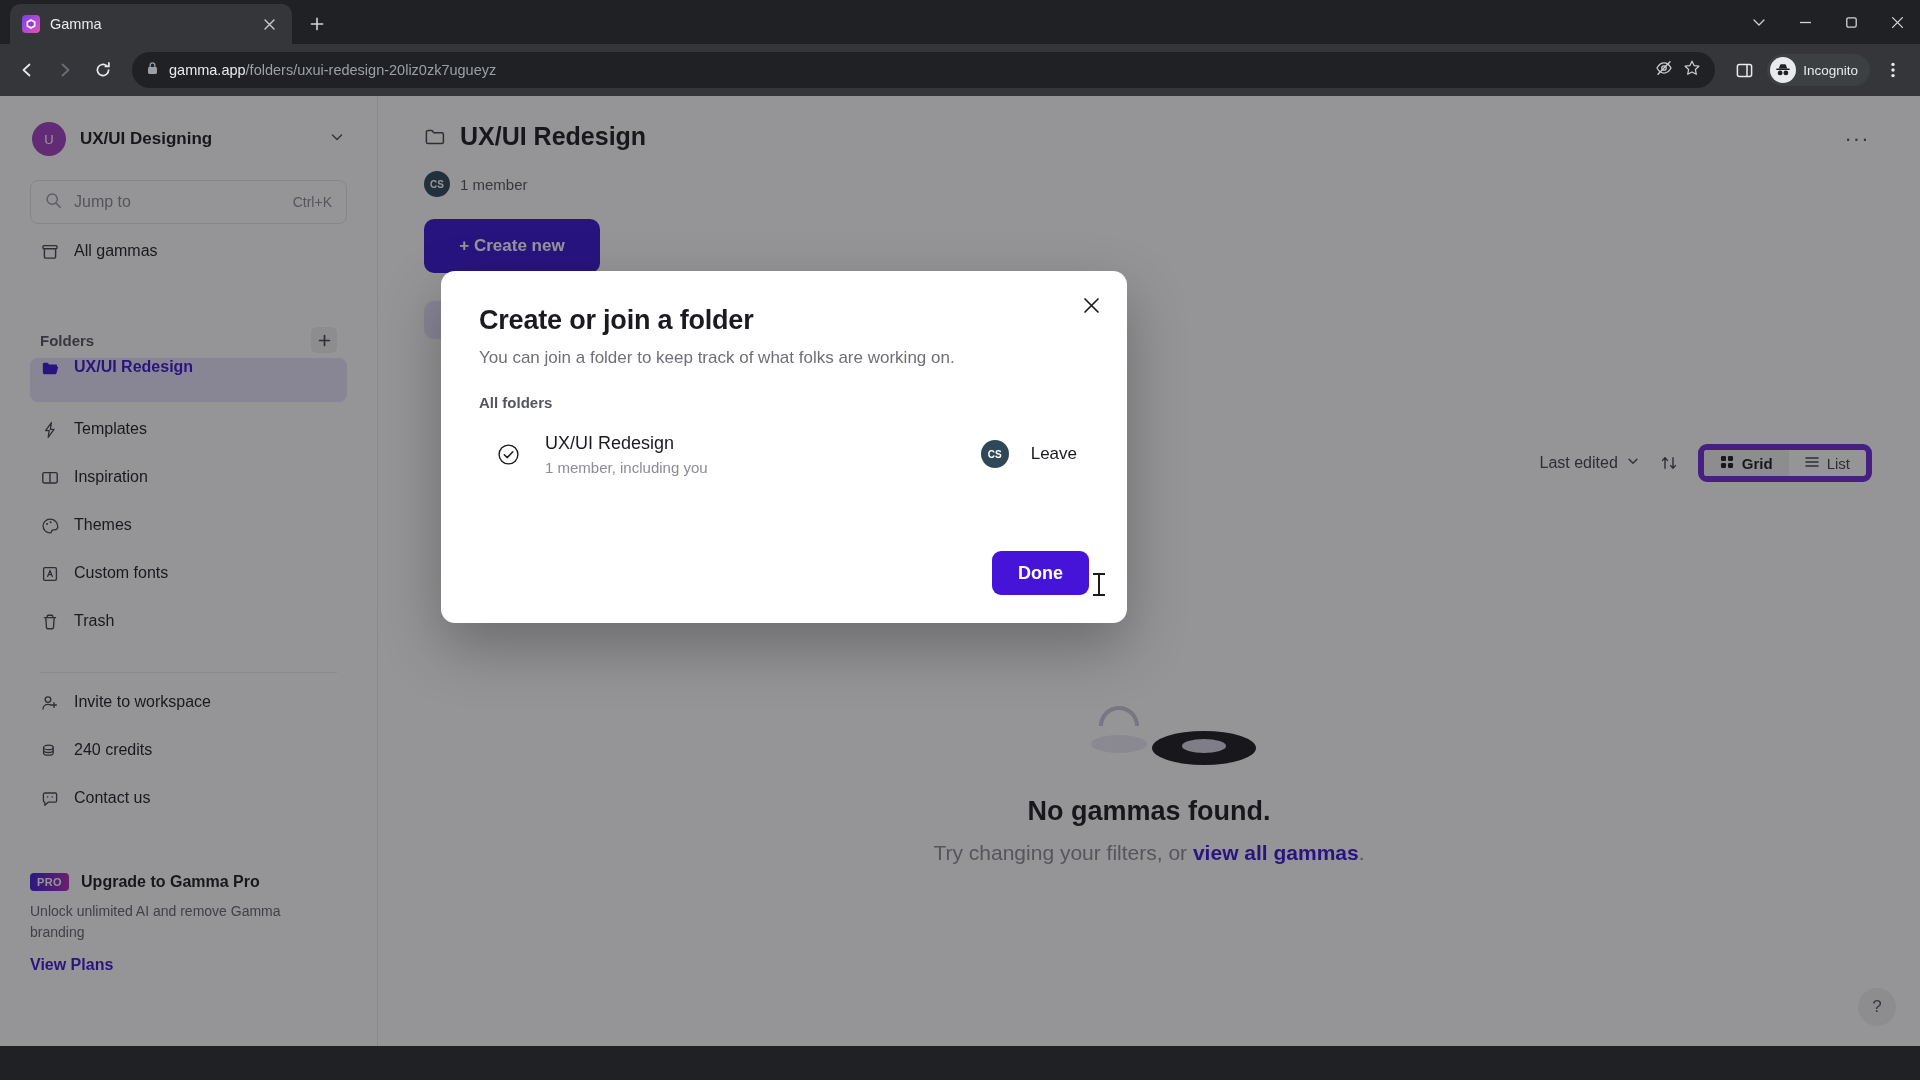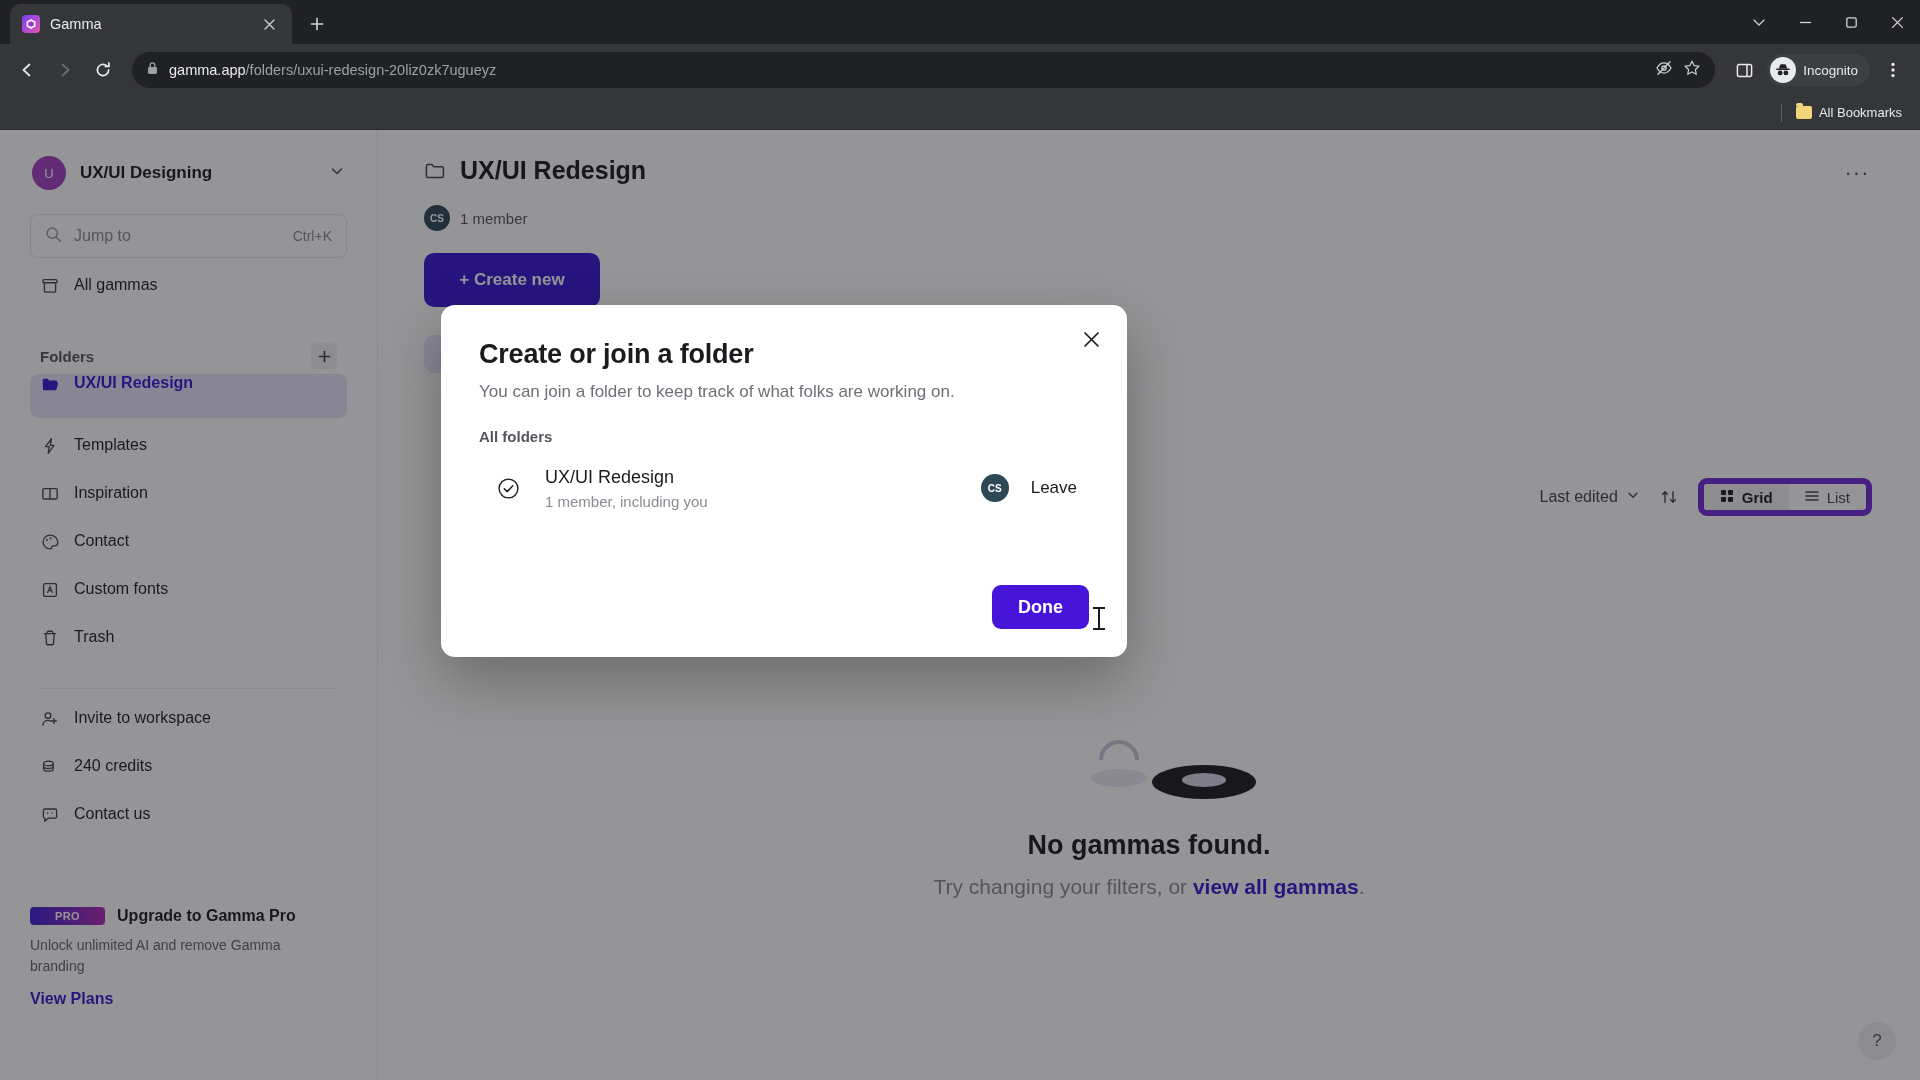--- a/index.html
+++ b/index.html
@@ -99,32 +99,32 @@
   .jump-ph { color:#8b8b94; font-size:16px; flex:1;}
   .jump-kbd { color:#8b8b94; font-size:14px; }
 
   .nav-item {
     display:flex;align-items:flex-start; gap:14px; height:44px; border-radius:8px;
     padding: 0 10px; margin-top: 4px; color:#1f1f24; font-size: 16px; white-space:nowrap;
   }
   .nav-item .ico { width:20px;height:20px;flex:none;display:flex;align-items:center;justify-content:center; }
   .nav-item.active { background:#e8e4fb; color:#3a15d4; font-weight:700; }
   .sect-head {
-    display:flex;align-items:center; margin-top: 22px; padding: 0 10px 0 10px; height: 28px;
+    display:flex;align-items:center; margin-top: 40px; padding: 0 10px 0 10px; height: 28px;
   }
   .sect-head .t { font-size:15px; color:#55555e; font-weight:600; flex:1; }
   .plus-btn { width: 26px;height:26px;border-radius:6px;display:flex;align-items:center;justify-content:center;background:#f0f0f3; }
   .nav-gap { height: 14px; }
   .divider { height:1px; background:#ebebee; margin: 16px 10px; }
 
   .promo { position:absolute; left:30px; right:30px; bottom: 72px; }
   .promo-top { display:flex; align-items:center; gap:12px; }
   .pro-badge {
     font-size: 11px; font-weight: 700; color:#fff; letter-spacing:.4px;
-    background: linear-gradient(90deg,#3d1fd4,#b02ab5); border-radius:4px; padding: 3px 25px;
+    background: linear-gradient(90deg,#3d1fd4,#b02ab5); border-radius:4px; padding: 3px 7px;
   }
   .promo-title { font-size: 16px; font-weight:700; color:#1b1b1f; }
   .promo-sub { margin-top: 10px; font-size: 14px; color:#66666f; line-height:1.45; max-width: 270px;}
   .promo-link { margin-top: 14px; font-size: 16px; font-weight:700; color:#3a15d4; }
 
   
   .main { flex:1; position:relative; padding: 26px 48px 0 46px; min-width:0; }
   .crumb { display:flex; align-items:center; gap:14px; }
   .crumb .ico { width:22px;height:22px;display:flex;align-items:center;justify-content:center;}
   .crumb-title { font-size: 25px; font-weight: 700; color:#1b1b1f; }
@@ -321,27 +321,20 @@
       <div class="nav-btn">
         <svg width="4" height="16" viewBox="0 0 4 16">
             <circle cx="2" cy="2.4" r="1.7" fill="#e8eaed"></circle>
             <circle cx="2" cy="8" r="1.7" fill="#e8eaed"></circle>
             <circle cx="2" cy="13.6" r="1.7" fill="#e8eaed"></circle>
           </svg>
       </div>
     </div>
   </div>
 
-  <div class="bookmarks">
-    <div class="bm-sep"></div>
-    <div class="bm-item">
-      <span class="bm-folder"></span>
-      <span>All Bookmarks</span>
-    </div>
-  </div>
 
   <div class="viewport">
     <div class="page">
 
       <div class="sidebar">
         <div class="ws-row">
           <span class="ws-avatar">U</span>
           <span class="ws-name">UX/UI Designing</span>
           <span>
             <svg width="16" height="16" viewBox="0 0 16 16">
@@ -411,21 +404,21 @@
           <span>Inspiration</span>
         </div>
         <div class="nav-item">
           <span class="ico">
             <svg width="18" height="18" viewBox="0 0 18 18">
                 <path d="M9 2.1 a6.9 6.9 0 0 0 0 13.8 c1.1 0 1.6-.7 1.6-1.4 0-1.3 1-1.6 2-1.6 h1.1 a3.1 3.1 0 0 0 3.1-3.1 C16.8 5.3 13.4 2.1 9 2.1 Z" stroke="#44444d" stroke-width="1.3" fill="none"></path>
                 <circle cx="6" cy="7" r="1" fill="#44444d"></circle>
                 <circle cx="9.6" cy="5.3" r="1" fill="#44444d"></circle>
               </svg>
           </span>
-          <span>Contact</span>
+          <span>Themes</span>
         </div>
         <div class="nav-item">
           <span class="ico">
             <svg width="18" height="18" viewBox="0 0 18 18">
                 <rect x="2.6" y="2.6" width="12.8" height="12.8" rx="1.4" stroke="#44444d" stroke-width="1.35" fill="none"></rect>
                 <path d="M6.6 11.4 L9 5.6 L11.4 11.4 M7.5 9.6 H10.5" stroke="#44444d" stroke-width="1.2" fill="none" stroke-linecap="round"></path>
               </svg>
           </span>
           <span>Custom fonts</span>
         </div>

